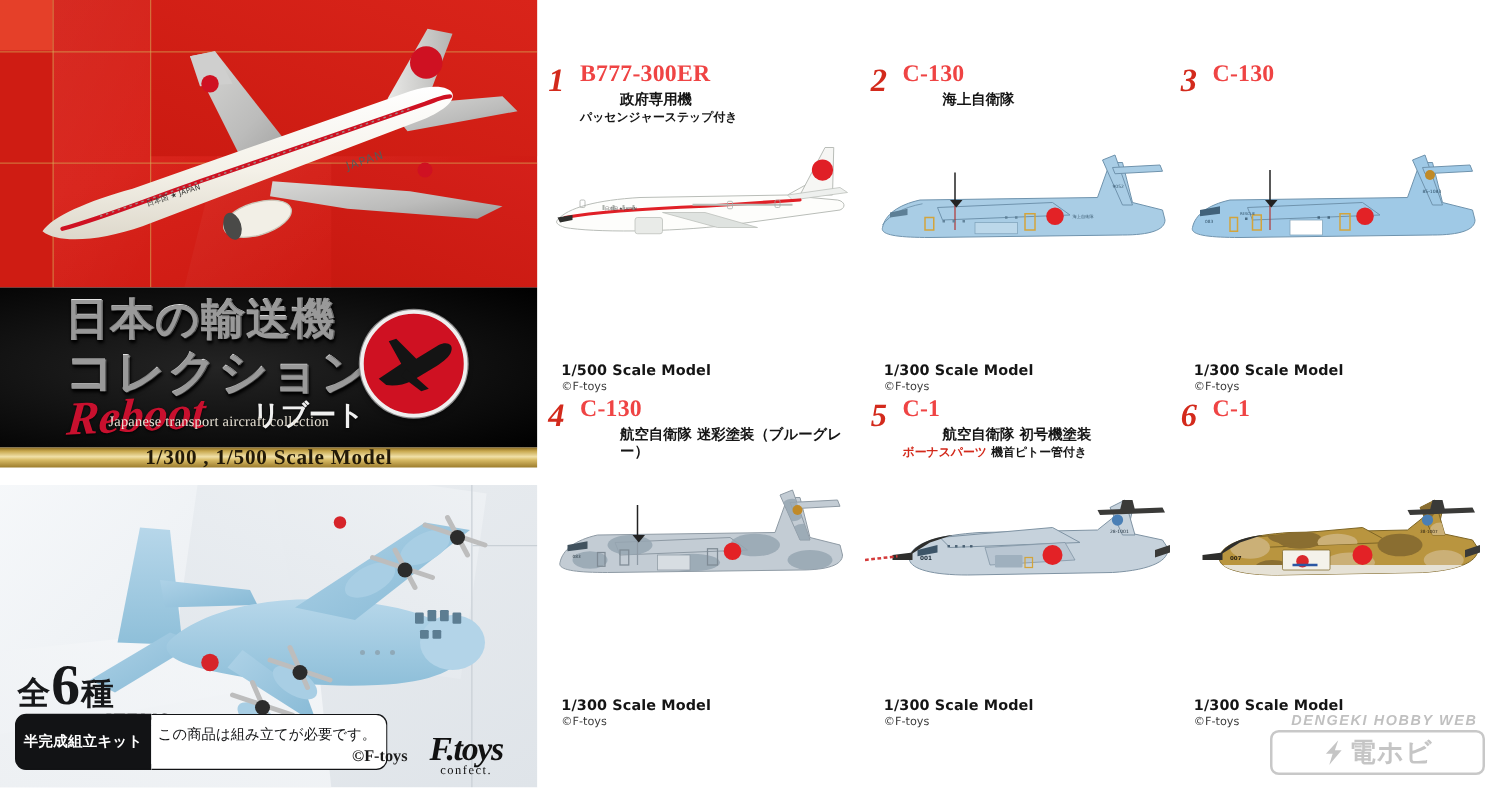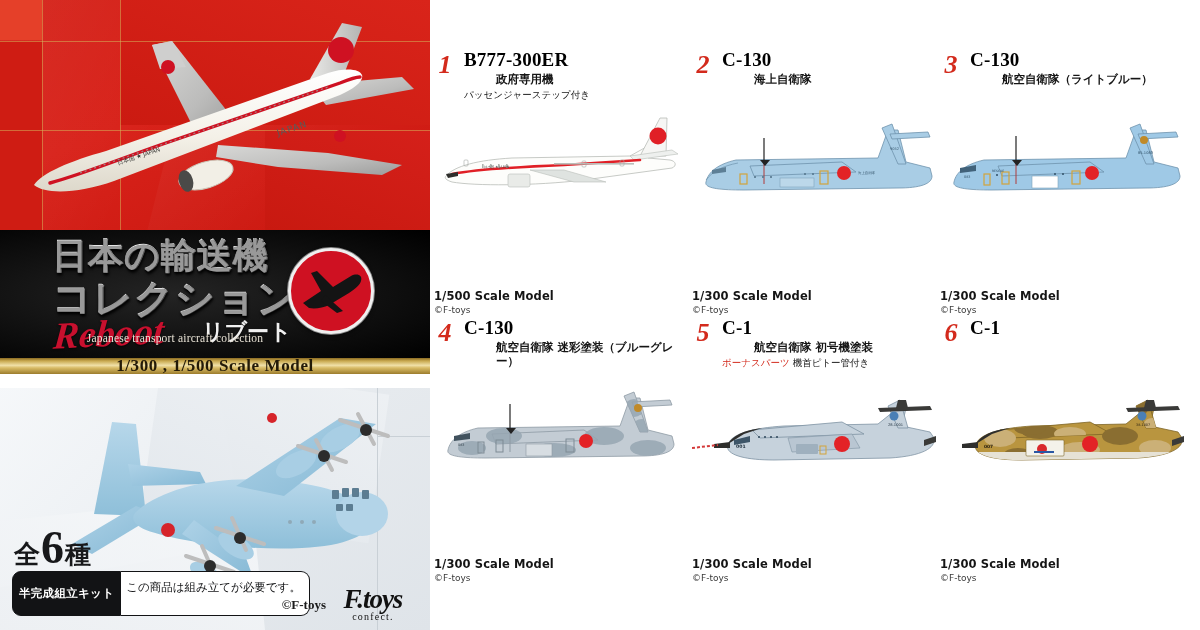--- a/index.html
+++ b/index.html
@@ -157,35 +157,35 @@
 
   .cell-head { display:flex; align-items:flex-start; gap:8px; height:56px; }
   .num {
     font-family:"Liberation Serif", serif; font-style:italic; font-weight:bold;
     font-size:26px; color:#d32a1c; line-height:1; width:22px; text-align:center;
     flex:none; transform:translateY(2px);
   }
   .head-text { flex:1; }
   .model-name {
     font-family:"Liberation Serif", serif; font-weight:bold; font-size:19px;
-    color:#000000; letter-spacing:.2px; line-height:1.05;
+    color:#ef4444; letter-spacing:.2px; line-height:1.05;
   }
   .model-sub {
     font-family:"DejaVu Sans", sans-serif; font-weight:bold; font-size:11.5px;
     color:#151515; margin-top:2px; line-height:1.25;padding-left:32px;
   }
   .model-note {
-    font-family:"DejaVu Sans", sans-serif; font-weight:normal; font-size:9.5px;
+    font-family:"DejaVu Sans", sans-serif; font-weight:bold; font-size:9.5px;
     color:#151515; margin-top:3px; line-height:1.2;
   }
   .model-note .bonus { color:#d32a1c; }
 
   .art { position:relative; width:252px; height:125px; margin-top:4px; }
 
-  .cell-foot { position:absolute; bottom:0; left:0; }
+  .cell-foot { position:absolute; bottom:0; left:15px; }
   .scale-label {
     font-family:"DejaVu Sans", sans-serif; font-weight:bold; font-size:11.5px;
     color:#151515; letter-spacing:.1px;
   }
   .copy-label {
     font-family:"DejaVu Sans", sans-serif; font-size:9px; color:#3a3a3a; margin-top:2px;
   }
 
   
   .watermark { position:absolute; right:12px; bottom:10px; width:172px; opacity:.62; }
@@ -473,21 +473,20 @@
           <div class="scale-label">1/300 Scale Model</div>
           <div class="copy-label">©F-toys</div>
         </div>
       </div>
 
       <div class="cell r1 c3">
         <div class="cell-head">
           <div class="num">3</div>
           <div class="head-text">
             <div class="model-name">C-130</div>
-            <div class="model-sub">航空自衛隊（ライトブルー）</div>
             <div class="model-note"></div>
           </div>
         </div>
         <div class="art">
           <svg viewBox="0 0 252 125" width="252" height="125">
             <g fill="#9fc9e6" stroke="#6f93ad" stroke-width=".8">
               <path d="M14 72 C16 62 26 54 44 50 L186 48 L196 20 L206 20 L214 52 L238 58 L240 66
                        C240 74 228 78 206 78 L52 80 C26 80 12 78 14 72 Z"></path>
               <path d="M190 18 L200 14 L214 54 L206 54 Z"></path>
               <path d="M198 24 L236 22 L238 27 L200 29 Z"></path>
@@ -698,15 +697,24 @@
           </svg>
         </div>
         <div class="cell-foot">
           <div class="scale-label">1/300 Scale Model</div>
           <div class="copy-label">©F-toys</div>
         </div>
       </div>
 
     </div>
 
+    <div class="watermark">
+      <div class="wm-top">DENGEKI HOBBY WEB</div>
+      <div class="wm-box">
+        <svg class="wm-bolt" viewBox="0 0 20 24">
+          <path d="M14 1 L3 13 L9 13 L6 23 L17 10 L11 10 Z" fill="#a3a3a3"></path>
+        </svg>
+        <span class="wm-jp">電ホビ</span>
+      </div>
+    </div>
   </div>
 
 </div>
 
 </body></html>

